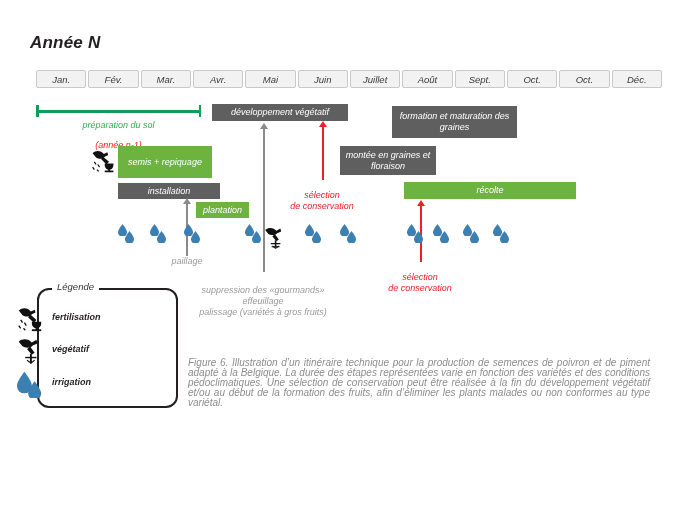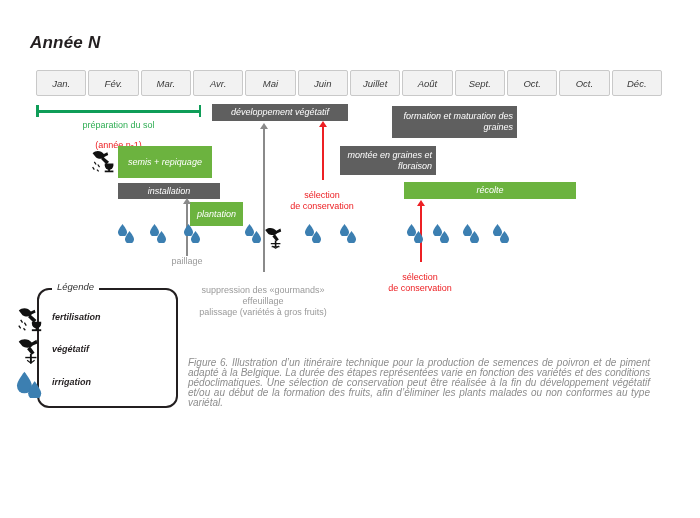--- a/index.html
+++ b/index.html
@@ -15,21 +15,21 @@
 
   
   #title{
     position:absolute;left:30px;top:33px;
     font-size:17px;font-weight:bold;font-style:italic;
     letter-spacing:.2px;color:#231f20;
   }
 
   
   #months{
-    position:absolute;left:36px;top:70px;width:626px;height:26px;
+    position:absolute;left:36px;top:70px;width:626px;height:18px;
     display:flex;gap:2px;
   }
   .month{
     flex:1 1 0;
     background:#f2f2f2;
     border:1px solid #c9c9c9;
     border-radius:2px;
     display:flex;align-items:center;justify-content:center;
     font-size:9.5px;font-style:italic;color:#3a3a3a;
     box-sizing:border-box;
@@ -38,39 +38,39 @@
   
   .bar{
     position:absolute;
     display:flex;align-items:center;justify-content:center;
     text-align:center;
     font-size:9px;font-style:italic;color:#ffffff;
     box-sizing:border-box;
     line-height:11px;
     padding:0 4px;
   }
-  .bar.grey{background:#5f5f5f;text-align:right;}
+  .bar.grey{background:#5f5f5f;}
   .bar.green{background:#6cb33f;}
 
   
   #bracket{
     position:absolute;left:36px;top:105px;width:165px;height:12px;
   }
   #bracket .hline{
     position:absolute;left:0;top:5px;width:165px;height:2.5px;background:#0f9d58;
   }
   #bracket .cap{
     position:absolute;top:0;width:2.5px;height:12px;background:#0f9d58;
   }
   #bracket .cap.l{left:0;}
   #bracket .cap.r{right:0;}
 
   .lbl{
     position:absolute;
-    font-size:9px;
+    font-size:9px;font-style:italic;
     text-align:center;line-height:11px;
     white-space:pre-line;
   }
   .lbl.green{color:#2fae54;}
   .lbl.red{color:#ed2024;margin-top:9px;}
   .lbl.grey{color:#9a9a9a;}
 
   
   .vline{position:absolute;}
   .vline .stem{position:absolute;left:0;top:0;width:1.6px;height:100%;}
@@ -153,21 +153,21 @@
   <div class="bar grey" style="left:392px;top:106px;width:125px;height:32px;">formation et maturation
 des graines</div>
 
   <div class="bar grey" style="left:340px;top:146px;width:96px;height:29px;">montée en graines
 et floraison</div>
 
   <div class="bar green" style="left:118px;top:146px;width:94px;height:32px;">semis + repiquage</div>
 
   <div class="bar grey" style="left:118px;top:183px;width:102px;height:16px;">installation</div>
 
-  <div class="bar green" style="left:190px;top:202px;width:53px;height:24px;">plantation</div>
+  <div class="bar green" style="left:196px;top:202px;width:53px;height:16px;">plantation</div>
 
   <div class="bar green" style="left:404px;top:182px;width:172px;height:17px;">récolte</div>
 
   <div class="vline grey" style="left:263px;top:128px;height:144px;">
     <div class="stem"></div>
     <div class="head"></div>
   </div>
 
   <div class="vline red" style="left:322px;top:126px;height:54px;">
     <div class="stem"></div>

